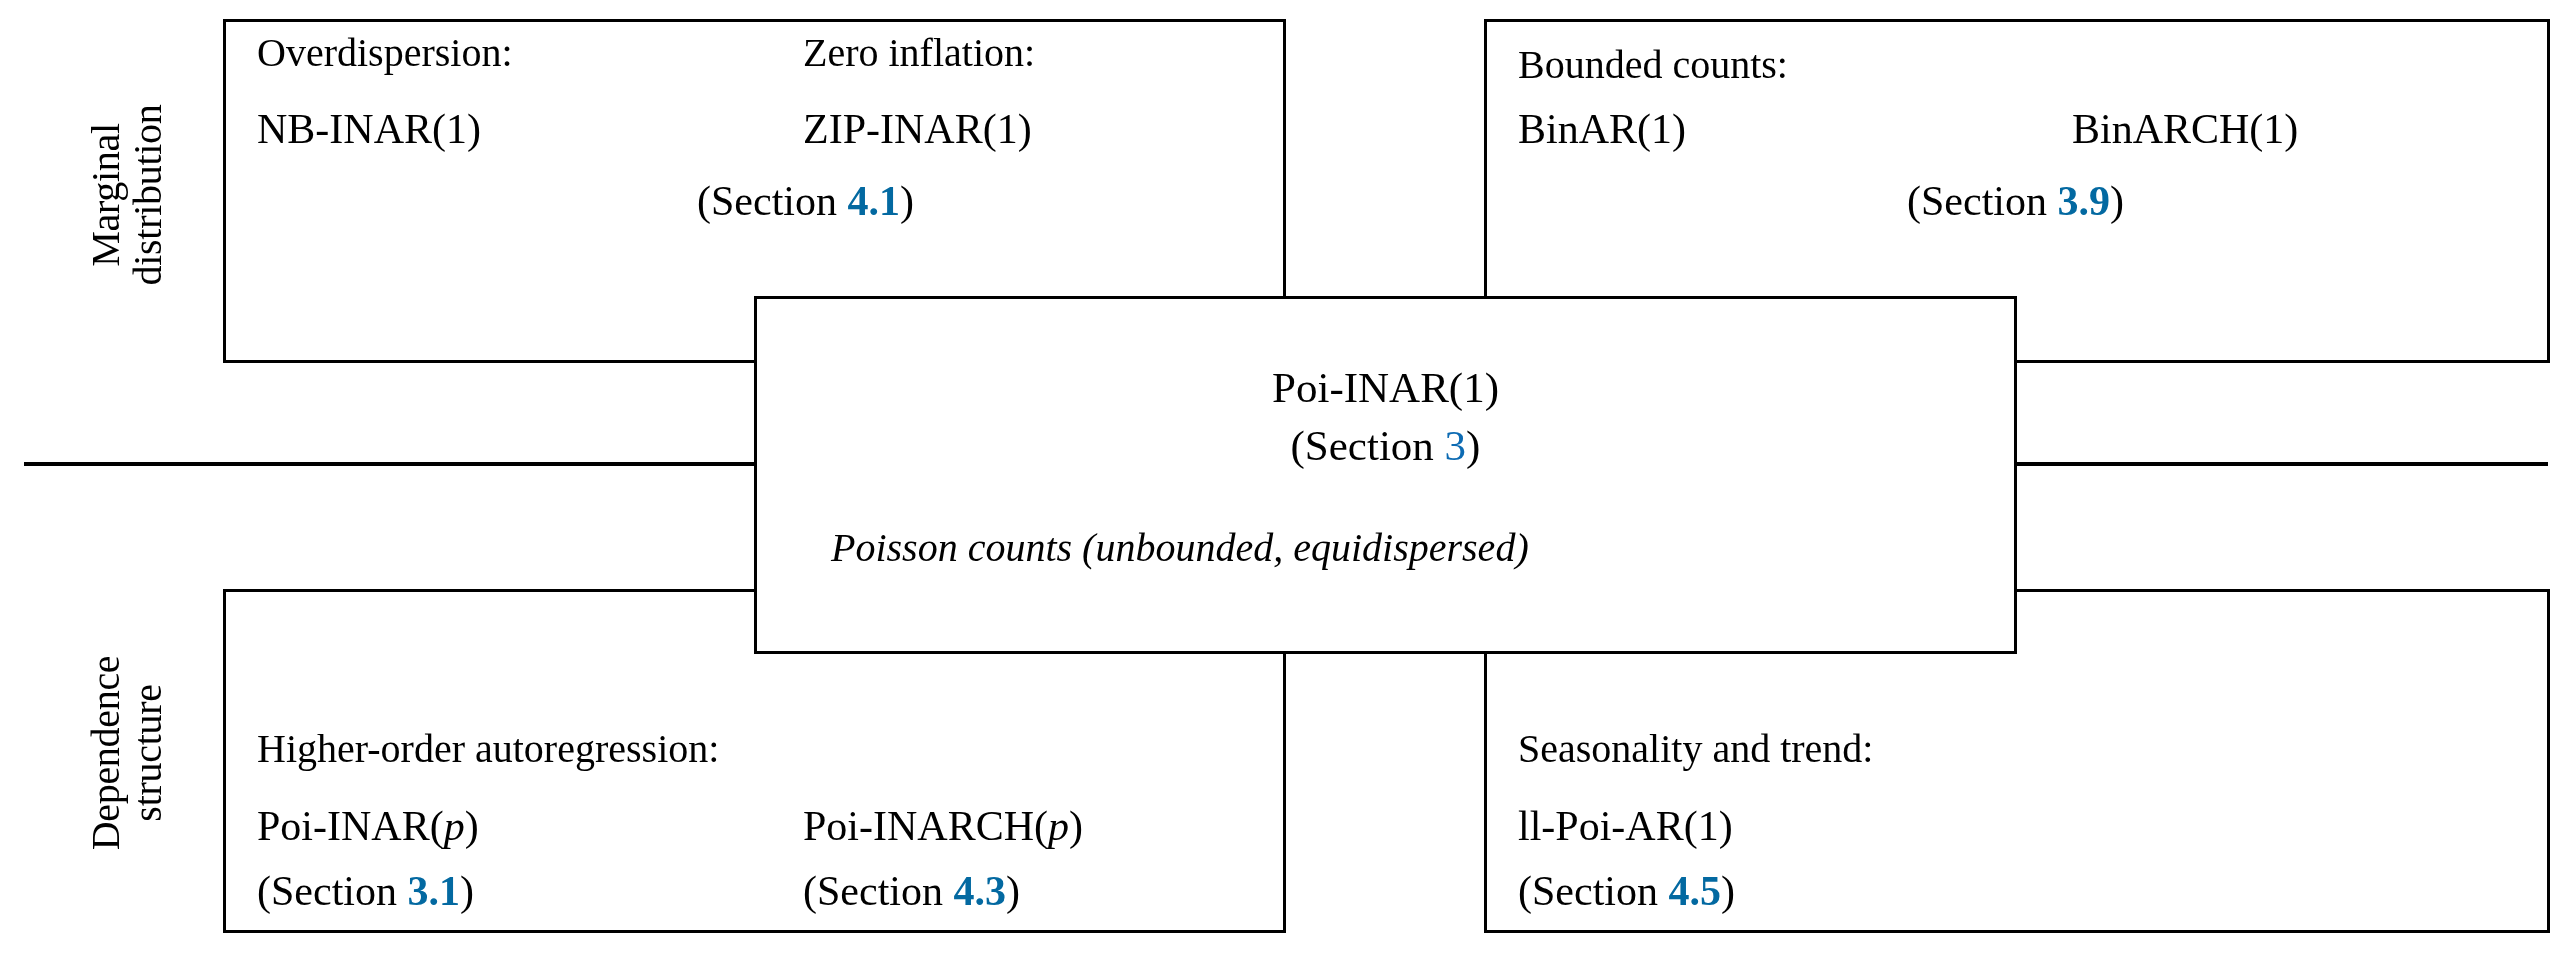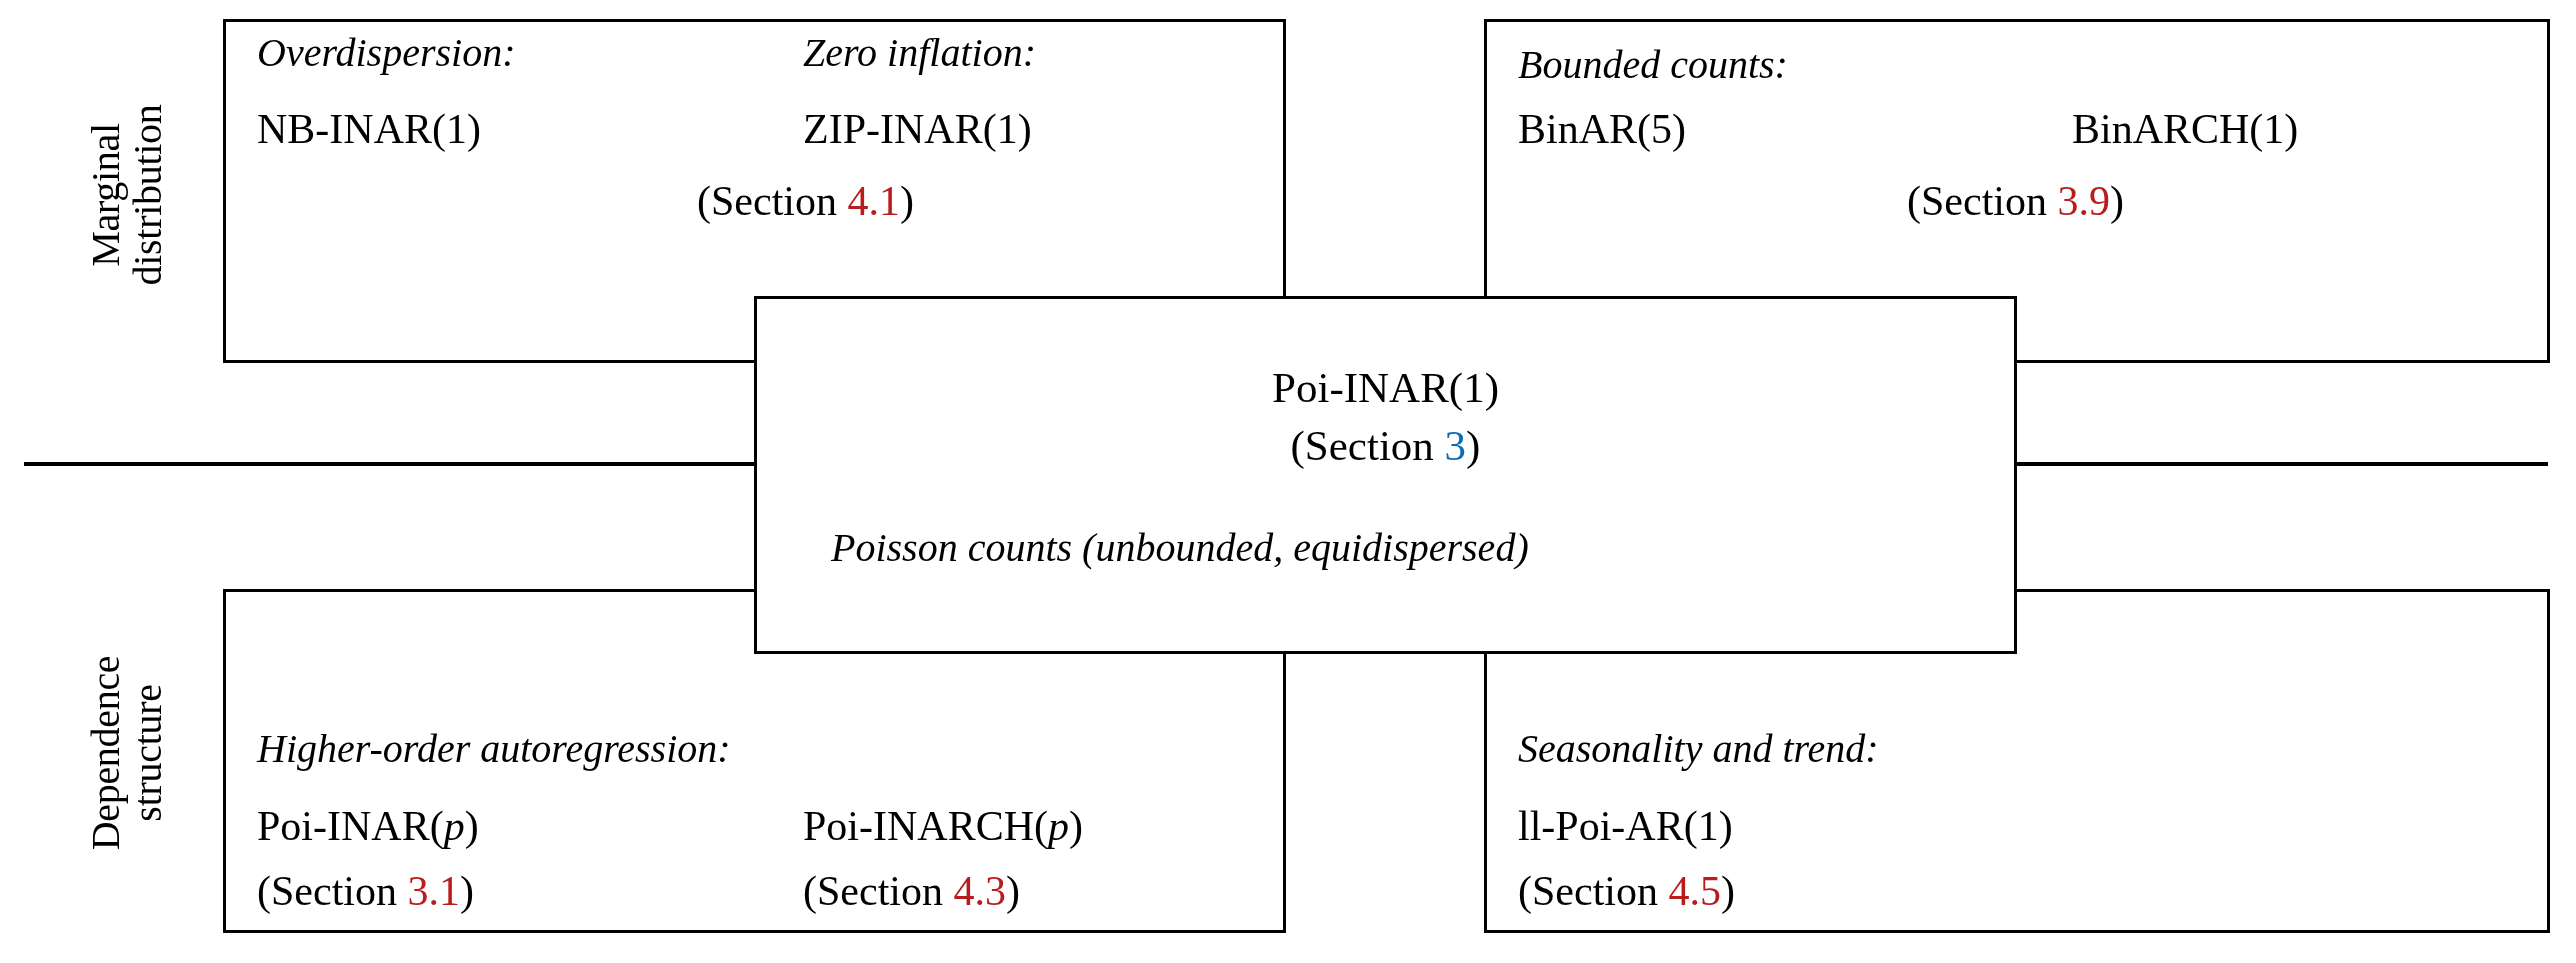--- a/index.html
+++ b/index.html
@@ -83,34 +83,33 @@
   }
   .axis-label .ln { display: block; }
 
   
   .txt {
     position: absolute;
     white-space: nowrap;
     z-index: 6;
   }
   .cat {            
-    font-style: italic;
     font-size: 40px;
     line-height: 1;
     text-align: right;
   }
   .model {          
     font-size: 42px;
     line-height: 1;
   }
   .sect {           
     font-size: 42px;
     line-height: 1;
   }
-  .sect .num { color: #b91c1c; }
+  .sect .num { color: #0369a1; font-weight: bold; }
   .it { font-style: italic; }
 
   
   .center-title {
     position: absolute;
     z-index: 6;
     font-size: 43px;
     line-height: 1;
     text-align: center;
     white-space: nowrap;
@@ -153,21 +152,21 @@
   <div class="txt model" style="left:803px; top:108px;text-align:right;">ZIP-INAR(1)</div>
 
   <div class="txt sect" style="left:697px; top:180px;">
     <span>(Section </span><span class="num">4.1</span><span>)</span>
   </div>
 
   <div class="qbox" id="box-top-right"></div>
 
   <div class="txt cat" style="left:1518px; top:33px;margin-top:12px;">Bounded counts:</div>
 
-  <div class="txt model" style="left:1518px; top:108px;">BinAR(5)</div>
+  <div class="txt model" style="left:1518px; top:108px;">BinAR(1)</div>
 
   <div class="txt model" style="left:2072px; top:108px;">BinARCH(1)</div>
 
   <div class="txt sect" style="left:1907px; top:180px;">
     <span>(Section </span><span class="num">3.9</span><span>)</span>
   </div>
 
   <div class="qbox" id="box-bottom-left"></div>
 
   <div class="txt cat" style="left:257px; top:729px;">Higher-order autoregression:</div>

